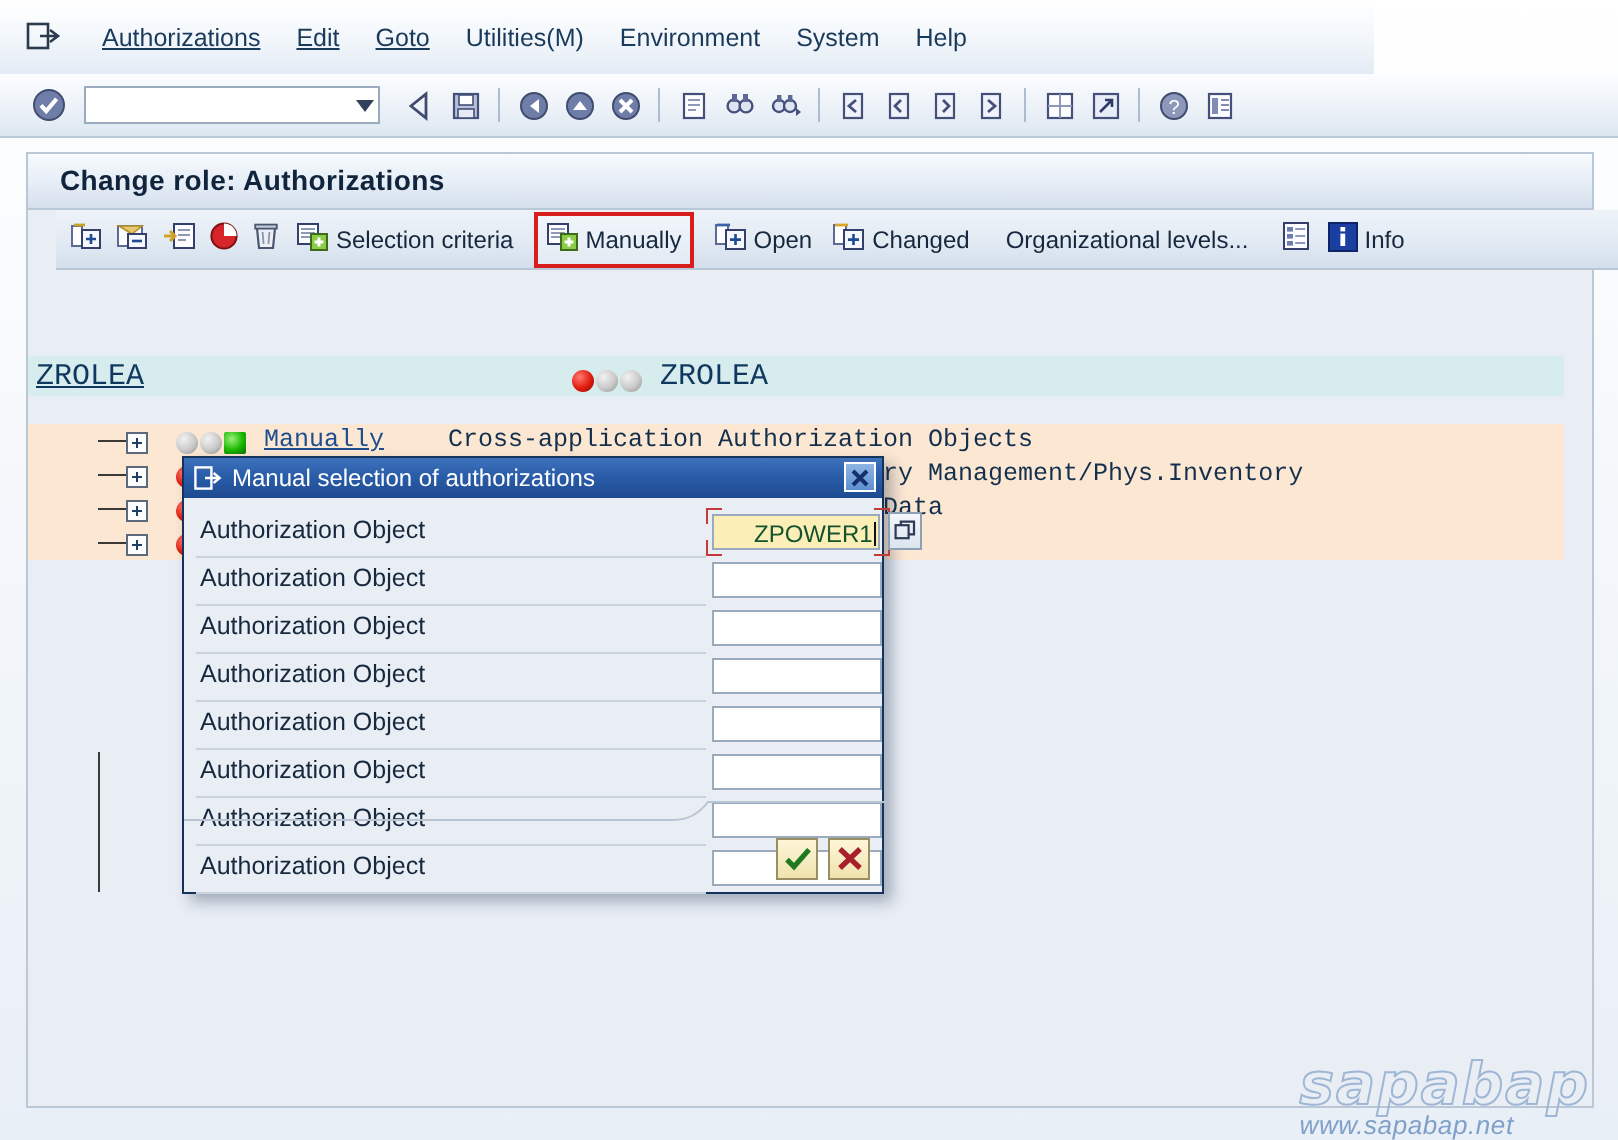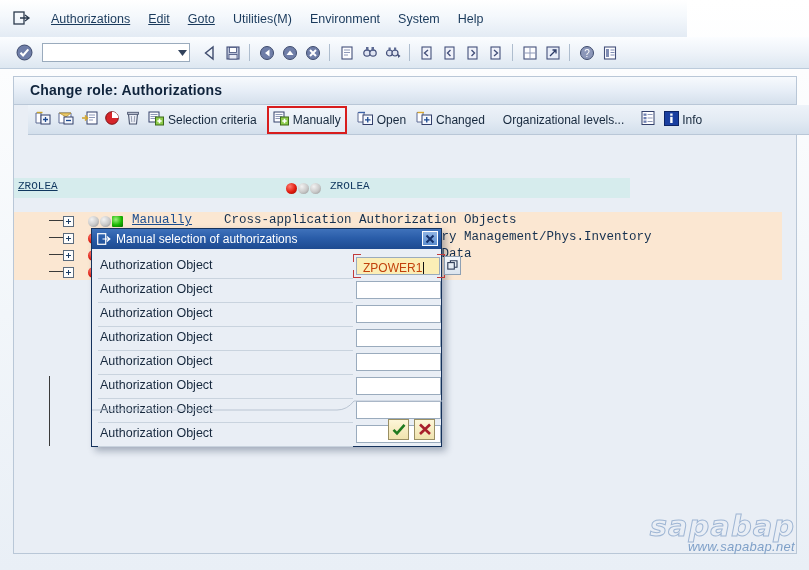--- a/index.html
+++ b/index.html
@@ -109,24 +109,24 @@
     font-size: 12.5px; color: #10375f;
     white-space: pre;
   }
 
   
   .treewrap {
     position: absolute; left: 14px; top: 178px; width: 768px; height: 374px;
     overflow: hidden;
   }
   .tree-header {
-    position: relative; height: 20px; width: 616px;
+    position: relative; height: 20px; width: 768px;
     background: #d6eced;
     font-family: "Liberation Mono", "DejaVu Sans Mono", monospace;
-    font-size: 11px; color: #10375f;
+    font-size: 15px; color: #10375f;
   }
   .tree-header .h-name { position:absolute; left: 4px; top: 2px; text-decoration: underline; }
   .tree-header .h-lights { position:absolute; left: 272px; top: 4px; }
   .tree-header .h-role { position:absolute; left: 316px; top: 2px; }
   .tree-vline {
     position:absolute; left: 35px; top: 198px; width: 1px; height: 70px;
     background: #3a3a3a;
   }
   .tree-row {
     position: relative; height: 17px; width: 768px;
@@ -204,21 +204,21 @@
     width: 85px; height: 18px;
     background: #ffffff; border: 1px solid #9aabbd;
     box-sizing: border-box;
   }
   .drow.active .dinput {
     background: #fbeeb6;
     border: 1px solid #9aabbd;
     width: 84px;
   }
   .dinput-txt {
-    font-size: 12px; color:#c2410c; margin-left: 6px; line-height: 16px; white-space:nowrap;
+    font-size: 12px; color:#14532d; margin-left: 20px; line-height: 16px; white-space:nowrap;
   }
   .focus-frame {
     position:absolute; left: 261px; top: -1px; width: 92px; height: 24px;
     box-sizing:border-box;
     pointer-events:none;
   }
   .fc { position:absolute; width:7px; height:7px; border:1.5px solid #c23b3b; }
   .fc.tl { left:0; top:0; border-right:none; border-bottom:none; }
   .fc.tr { right:0; top:0; border-left:none; border-bottom:none; }
   .fc.bl { left:0; bottom:0; border-right:none; border-top:none; }
@@ -245,22 +245,21 @@
   .mbtn {
     width: 21px; height: 21px;
     background: linear-gradient(#fdf6d8,#f0e3ae);
     border: 1px solid #9a8f63;
     display:flex; align-items:center; justify-content:center;
     box-sizing:border-box;
   }
 
   
   .watermark {
-    position:absolute; right: 14px; bottom: 16px;
-    text-align: right;
+    position:absolute; right: 14px; bottom: 0;
     user-select: none;
   }
   .wm-main {
     font-size: 29px; font-style: italic; font-weight: bold;
     color: transparent;
     -webkit-text-stroke: 1px #9fb6d4;
     letter-spacing: 1px;
     line-height: 30px;
     font-family: "DejaVu Sans", sans-serif;
   }

